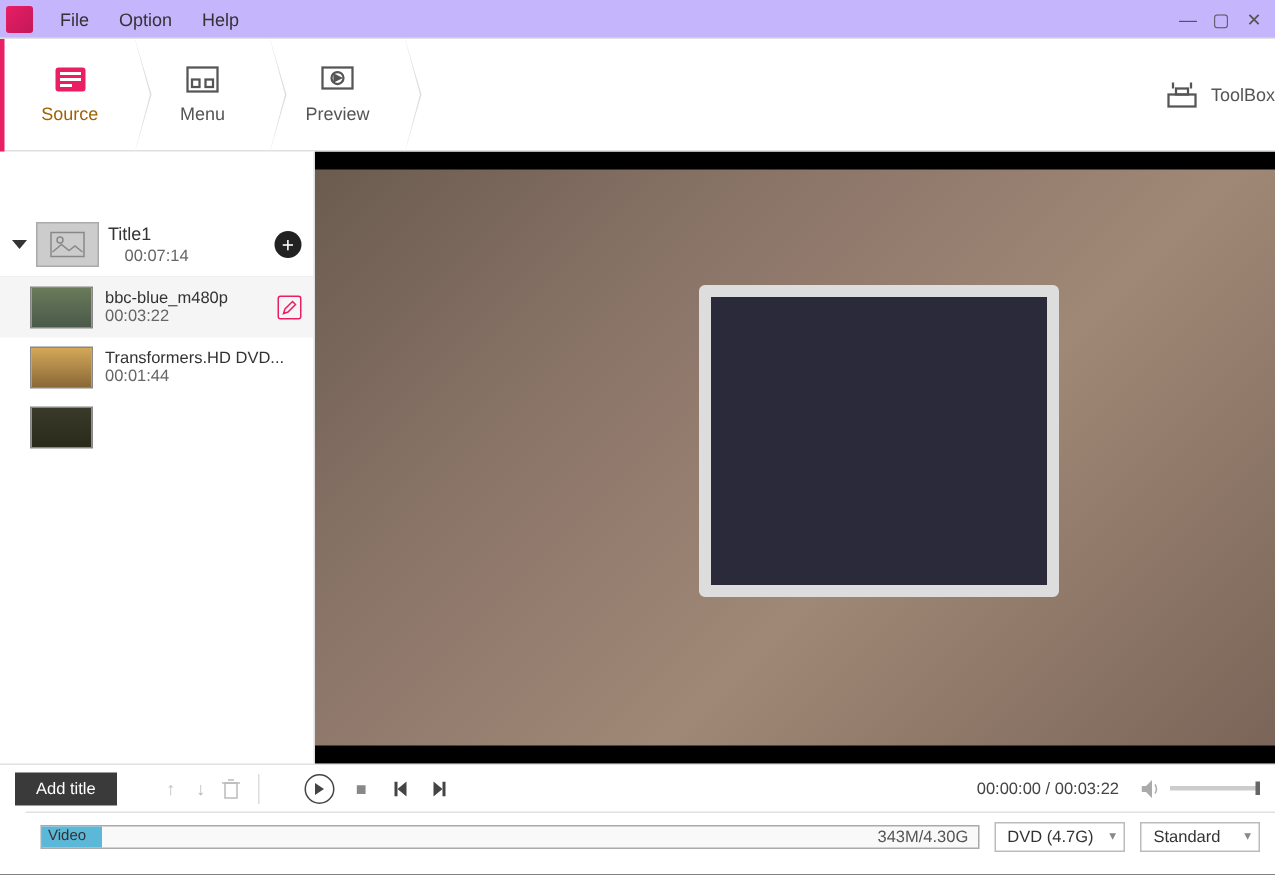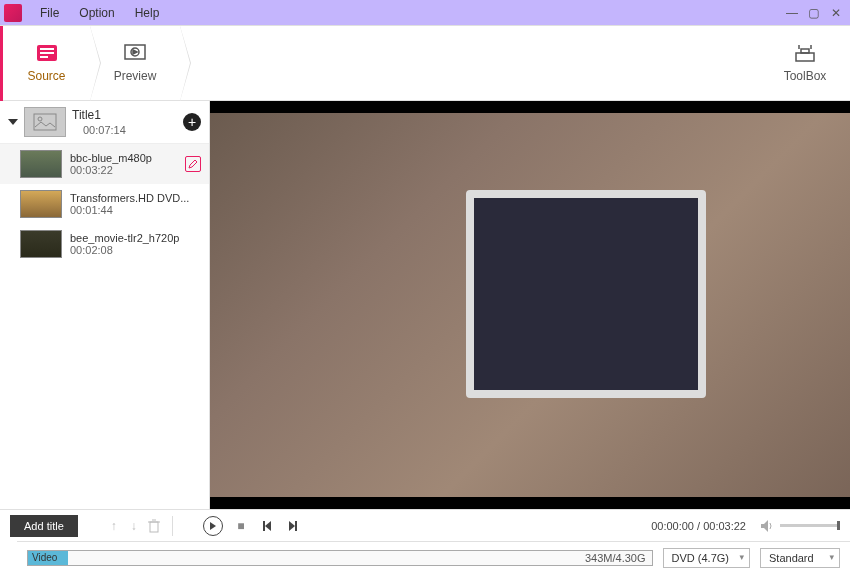--- a/index.html
+++ b/index.html
@@ -13,25 +13,25 @@
 
 .tabbar { height: 75px; display: flex; align-items: center; border-bottom: 1px solid #e0e0e0; position: relative; }
 .tab { width: 90px; height: 75px; display: flex; flex-direction: column; align-items: center; justify-content: center; gap: 6px; position: relative; cursor: pointer; }
 .tab-icon { width: 26px; height: 20px; color: #555; }
 .tab-label { font-size: 12px; color: #555; }
 .tab.active .tab-label { color: #a16207; }
 .tab.active .tab-icon { color: #e91e63; }
 .tab::after { content: ''; position: absolute; right: -10px; top: 0; width: 0; height: 0; border-top: 37px solid transparent; border-bottom: 38px solid transparent; border-left: 10px solid #fff; z-index: 2; }
 .tab::before { content: ''; position: absolute; right: -11px; top: 0; width: 0; height: 0; border-top: 37px solid transparent; border-bottom: 38px solid transparent; border-left: 11px solid #ddd; z-index: 1; }
 .tab.active { border-left: 3px solid #e91e63; }
-.toolbox { margin-left: auto; width: 90px; height: 75px; display: flex; flex-direction: column; align-items: center; justify-content: center; gap: 6px; cursor: pointer; }
+.toolbox { margin-left: auto; width: 90px; height: 75px; display: flex; flex-direction: row; align-items: center; justify-content: flex-end; gap: 6px; cursor: pointer; }
 
 .main { display: flex; height: 408px; }
 .sidebar { width: 210px; border-right: 1px solid #e0e0e0; overflow-y: auto; }
-.title-row { display: flex; align-items: center; padding: 6px 8px; border-bottom: 1px solid #eee; gap: 6px; }
+.title-row { display: flex; align-items: center; padding: 6px 8px; border-bottom: 1px solid #eee; gap: 6px; margin-top: 41px; }
 .caret { width: 0; height: 0; border-left: 5px solid transparent; border-right: 5px solid transparent; border-top: 6px solid #333; }
 .thumb { width: 42px; height: 30px; background: #888; border: 1px solid #aaa; flex-shrink: 0; display: flex; align-items: center; justify-content: center; }
 .thumb-placeholder { background: #ccc; }
 .title-info { flex: 1; display: flex; flex-direction: column; gap: 2px; }
 .title-name { font-size: 12px; }
 .title-dur { font-size: 11px; color: #666; padding-left: 11px; }
 .add-btn { width: 18px; height: 18px; border-radius: 50%; background: #222; color: #fff; display: flex; align-items: center; justify-content: center; font-size: 14px; cursor: pointer; }
 .clip-row { display: flex; align-items: center; padding: 6px 8px 6px 20px; gap: 8px; position: relative; }
 .clip-row.selected { background: #f5f5f5; }
 .clip-thumb { width: 42px; height: 28px; background: #555; border: 1px solid #888; flex-shrink: 0; }
@@ -81,20 +81,28 @@
     <svg class="tab-icon" viewBox="0 0 24 20" fill="currentColor">
         <rect x="2" y="2" width="20" height="16" rx="2"></rect>
         <rect x="5" y="5" width="14" height="2" fill="#fff"></rect>
         <rect x="5" y="9" width="14" height="2" fill="#fff"></rect>
         <rect x="5" y="13" width="8" height="2" fill="#fff"></rect>
       </svg>
     <span class="tab-label">Source</span>
   </div>
   <div class="tab">
     <svg class="tab-icon" viewBox="0 0 24 20" fill="none" stroke="currentColor" stroke-width="1.5">
+        <rect x="2" y="2" width="20" height="16"></rect>
+        <rect x="5" y="10" width="5" height="5"></rect>
+        <rect x="14" y="10" width="5" height="5"></rect>
+      </svg>
+    <span class="tab-label">Menu</span>
+  </div>
+  <div class="tab">
+    <svg class="tab-icon" viewBox="0 0 24 20" fill="none" stroke="currentColor" stroke-width="1.5">
         <rect x="2" y="2" width="20" height="14"></rect>
         <circle cx="12" cy="9" r="4"></circle>
         <polygon points="10,7 14,9 10,11" fill="currentColor"></polygon>
       </svg>
     <span class="tab-label">Preview</span>
   </div>
   <div class="toolbox">
     <svg class="tab-icon" viewBox="0 0 24 20" fill="none" stroke="currentColor" stroke-width="1.5">
         <rect x="3" y="10" width="18" height="8"></rect>
         <rect x="8" y="6" width="8" height="4"></rect>
@@ -139,24 +147,20 @@
     <div class="clip-row">
       <div class="clip-thumb" style="background:linear-gradient(#d4a858,#8a6838)"></div>
       <div class="clip-info">
         <div class="clip-name">Transformers.HD DVD...</div>
         <div class="clip-dur">00:01:44</div>
       </div>
     </div>
 
     <div class="clip-row">
       <div class="clip-thumb" style="background:linear-gradient(#3a3a2a,#2a2a1a)"></div>
-      <div class="clip-info">
-        <div class="clip-name">bee_movie-tlr2_h720p</div>
-        <div class="clip-dur">00:02:08</div>
-      </div>
     </div>
   </div>
 
   <div class="preview">
     <div class="preview-img"></div>
   </div>
 </div>
 
 <div class="controls">
   <button class="add-title-btn">Add title</button>

